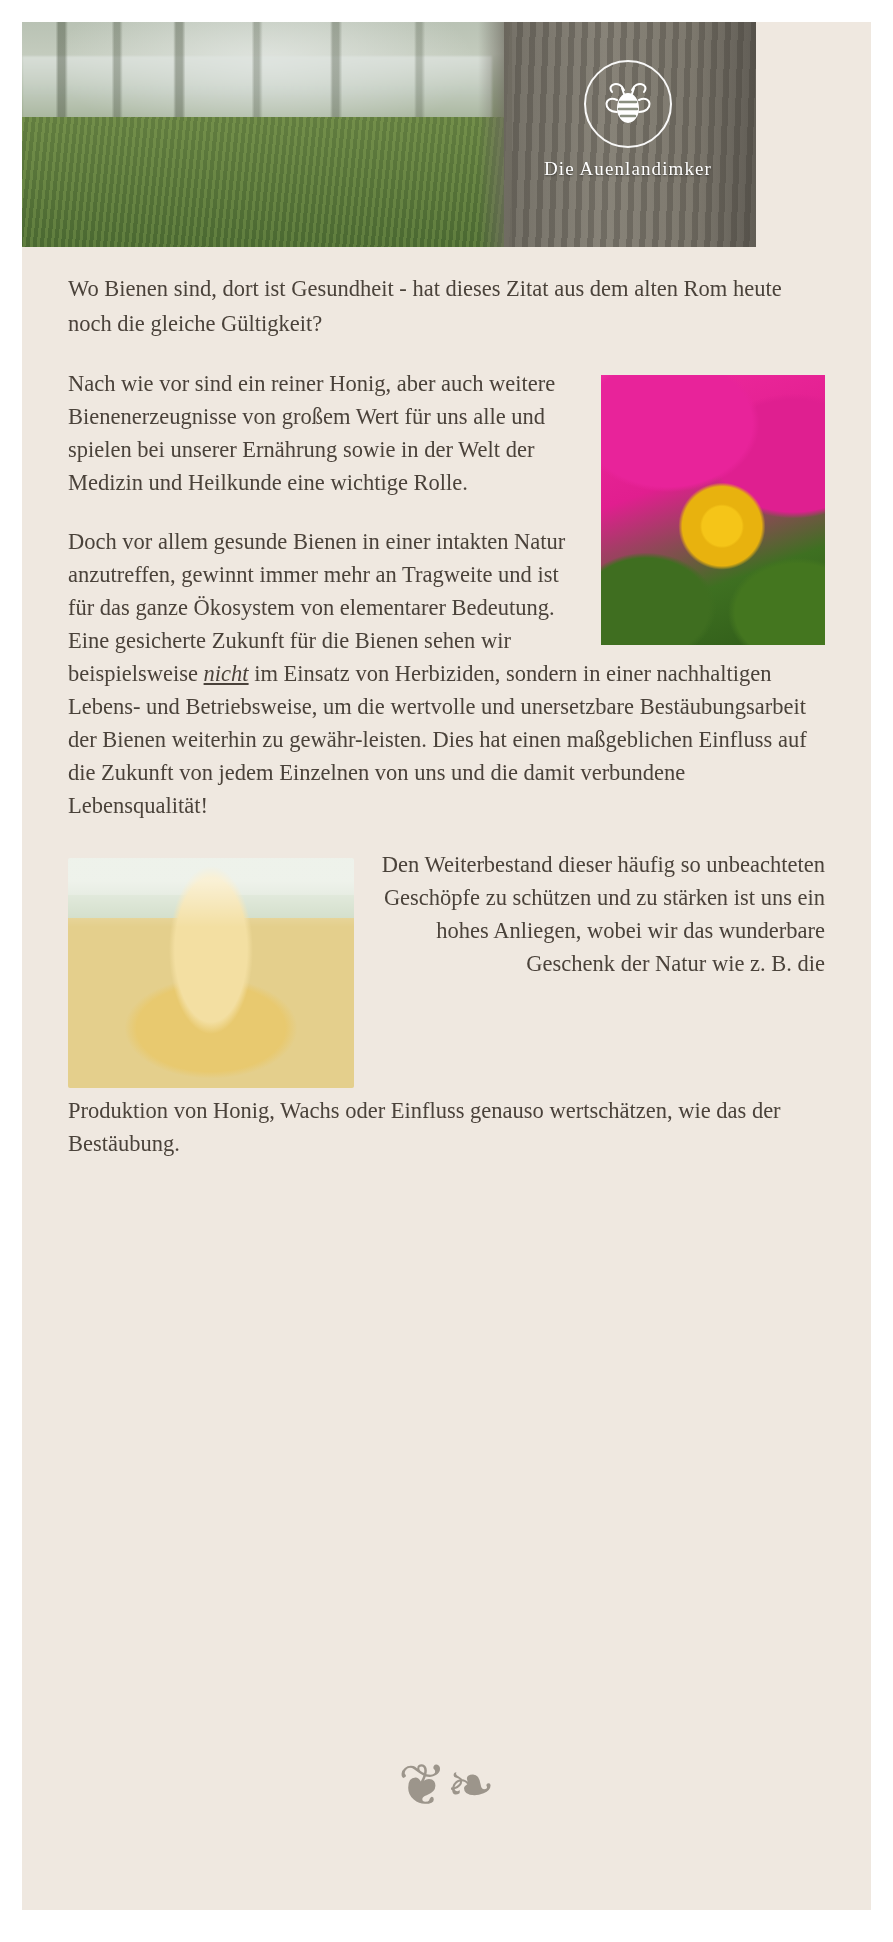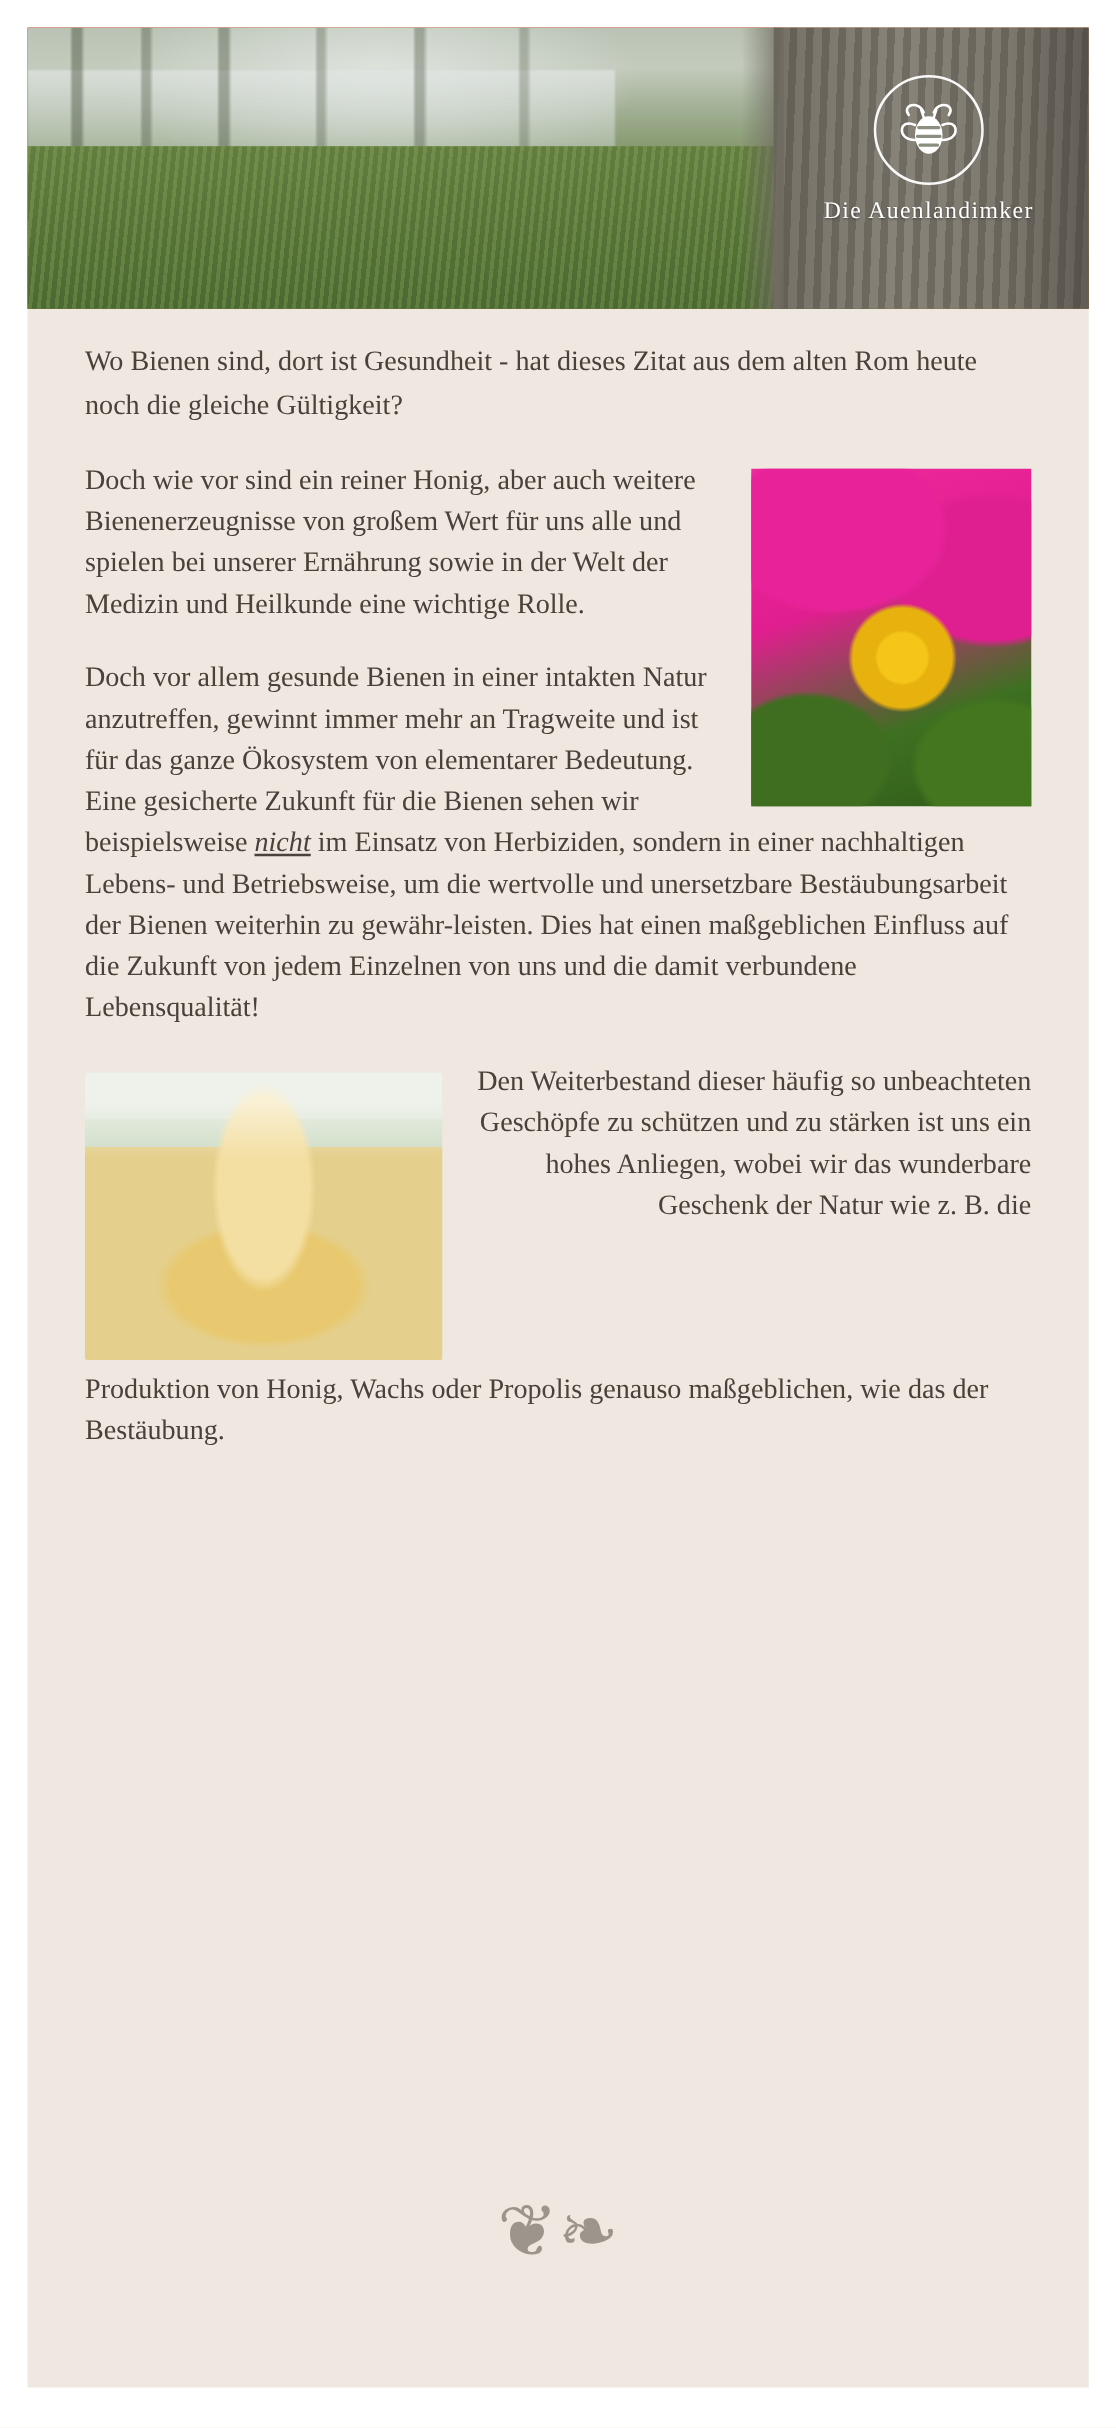--- a/index.html
+++ b/index.html
@@ -19,24 +19,24 @@
     left: 22px;
     top: 22px;
     width: 849px;
     height: 1888px;
     background: #efe8e0;
   }
 
   
   .hero {
     position: relative;
-    width: 849px;
+    width: 734px;
     height: 225px;
     overflow: hidden;
-    background: #c2410c;
+    background: #0f172a;
   }
   .hero-photo {
     position: absolute;
     inset: 0;
     
     background:
       radial-gradient(ellipse 300px 120px at 33% 18%, rgba(228,232,228,0.85), rgba(228,232,228,0) 70%),
       linear-gradient(180deg, #b9c2b4 0%, #c3cbbd 14%, #9fae92 30%, #7d9160 48%, #6d8750 65%, #5e7a45 82%, #54703e 100%);
   }
   .hero-trees {
@@ -194,29 +194,29 @@
       <div class="logo-text">Die Auenlandimker</div>
     </div>
   </div>
 
   <div class="content">
 
     <p class="lead">Wo Bienen sind, dort ist Gesundheit - hat dieses Zitat aus dem alten Rom heute noch die gleiche Gültigkeit?</p>
 
     <div class="img-flower"></div>
 
-    <p>Doch wie vor sind ein reiner Honig, aber auch weitere Bienenerzeugnisse von großem Wert für uns alle und spielen bei unserer Ernährung sowie in der Welt der Medizin und Heilkunde eine wichtige Rolle.</p>
+    <p>Nach wie vor sind ein reiner Honig, aber auch weitere Bienenerzeugnisse von großem Wert für uns alle und spielen bei unserer Ernährung sowie in der Welt der Medizin und Heilkunde eine wichtige Rolle.</p>
 
     <p><span>Doch vor allem gesunde Bienen in einer intakten Natur anzutreffen, gewinnt immer mehr an Tragweite und ist für das ganze Ökosystem von elementarer Bedeutung. Eine gesicherte Zukunft für die Bienen sehen wir beispielsweise </span><em class="ital">nicht</em><span> im Einsatz von Herbiziden, sondern in einer nachhaltigen Lebens- und Betriebsweise, um die wertvolle und unersetzbare Bestäubungsarbeit der Bienen weiterhin zu gewähr-leisten. Dies hat einen maßgeblichen Einfluss auf die Zukunft von jedem Einzelnen von uns und die damit verbundene Lebensqualität!</span></p>
 
     <div class="img-honey"></div>
 
     <div class="right-col">
       <p class="indent-right">Den Weiterbestand dieser häufig so unbeachteten Geschöpfe zu schützen und zu stärken ist uns ein hohes Anliegen, wobei wir das wunderbare Geschenk der Natur wie z. B. die</p>
     </div>
 
     <div class="clear"></div>
 
-    <p>Produktion von Honig,  Wachs oder Propolis genauso maßgeblichen, wie das der Bestäubung.</p>
+    <p>Produktion von Honig,  Wachs oder Einfluss genauso wertschätzen, wie das der Bestäubung.</p>
   </div>
 
   <div class="flourish">❦❧</div>
 </div>
 
 </body></html>

